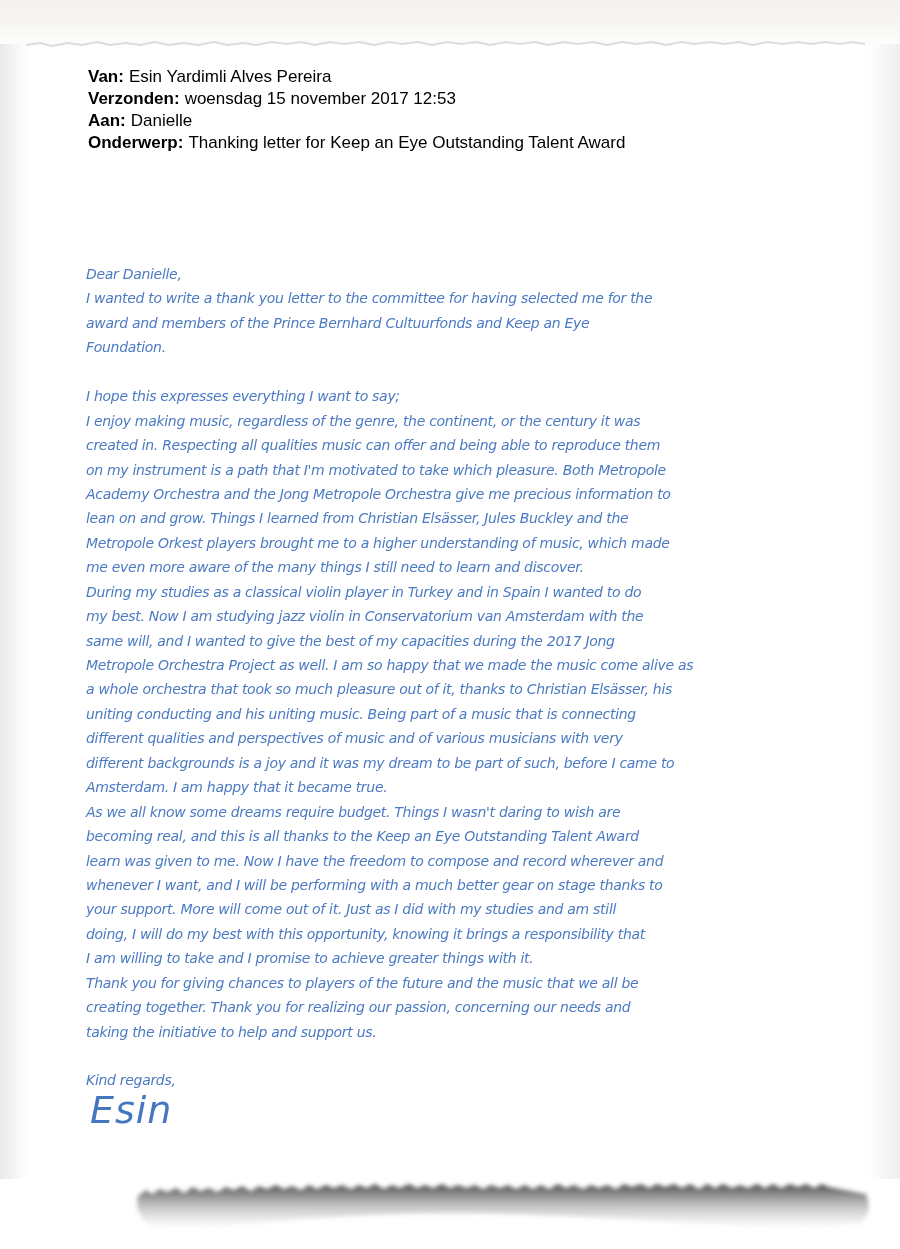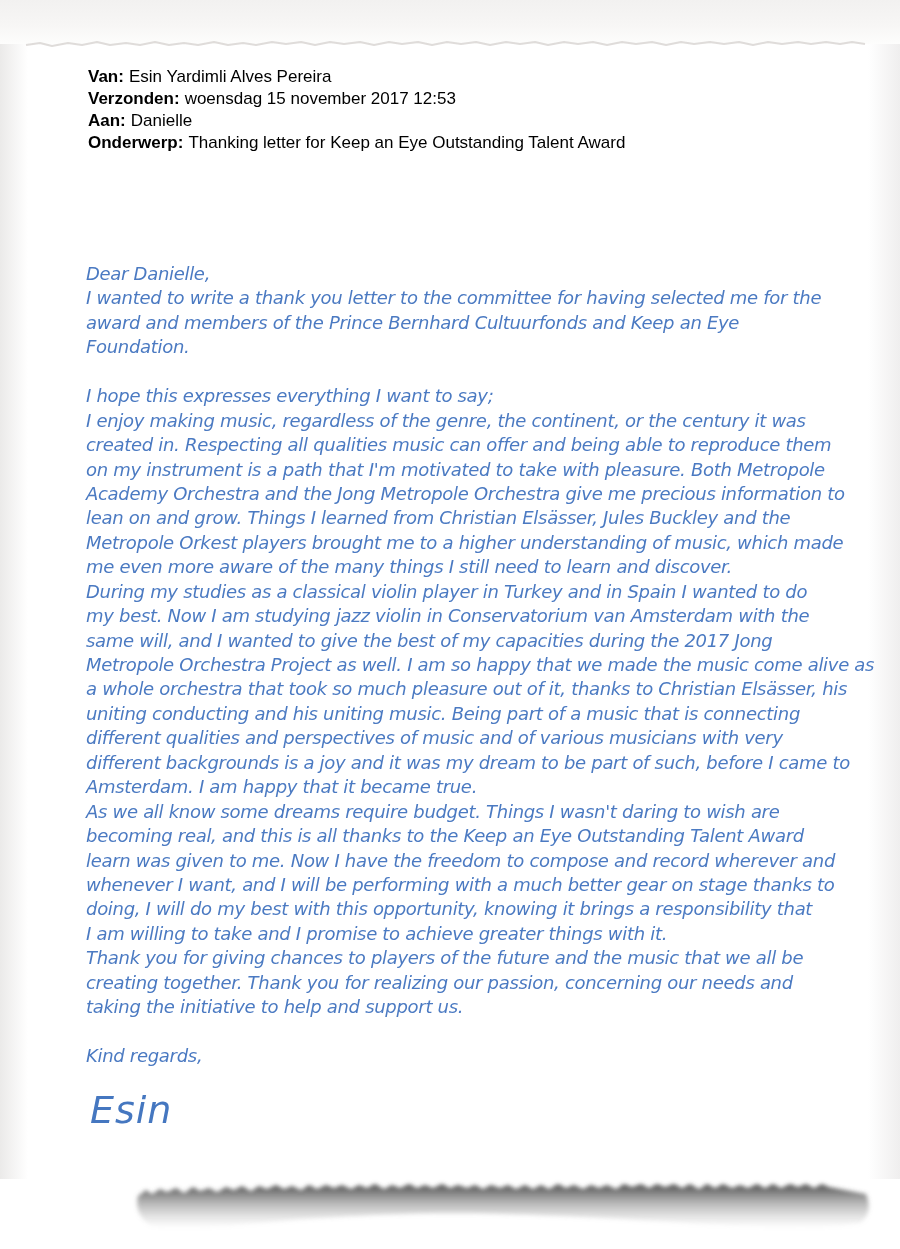--- a/index.html
+++ b/index.html
@@ -26,21 +26,21 @@
   .email-header{
     position:absolute;left:88px;top:66px;color:#000000;
     font-size:17px;line-height:22px;
   }
   .hrow{white-space:nowrap;}
   .hlabel{font-weight:bold;margin-right:5px;}
   
   .letter{
     position:absolute;left:86px;top:262px;width:790px;
     font-family:"DejaVu Sans",sans-serif;font-style:italic;
-    font-size:18px;line-height:24.45px;letter-spacing:-0.3px;
+    font-size:14px;line-height:24.45px;letter-spacing:-0.3px;
     color:#4b7ac2;
   }
   .letter-line{height:24.45px;white-space:pre;}
   .closing-sig{
     position:absolute;left:90px;top:1088px;
     font-family:"DejaVu Sans",sans-serif;font-style:italic;
     font-size:38px;color:#4577c0;letter-spacing:1px;
   }
   
   .bottom-tear{position:absolute;top:1176px;left:0;width:900px;height:73px;}
@@ -75,38 +75,39 @@
 
   <div class="letter">
       <div class="letter-line">Dear Danielle,</div>
       <div class="letter-line">I wanted to write a thank you letter to the committee for having selected me for the</div>
       <div class="letter-line">award and members of the Prince Bernhard Cultuurfonds and Keep an Eye</div>
       <div class="letter-line">Foundation.</div>
       <div class="letter-line">&nbsp;</div>
       <div class="letter-line">I hope this expresses everything I want to say;</div>
       <div class="letter-line">I enjoy making music, regardless of the genre, the continent, or the century it was</div>
       <div class="letter-line">created in. Respecting all qualities music can offer and being able to reproduce them</div>
-      <div class="letter-line">on my instrument is a path that I'm motivated to take with pleasure. Both Metropole</div>
+      <div class="letter-line">on my instrument is a path that I'm motivated to take which pleasure. Both Metropole</div>
       <div class="letter-line">Academy Orchestra and the Jong Metropole Orchestra give me precious information to</div>
       <div class="letter-line">lean on and grow. Things I learned from Christian Elsässer, Jules Buckley and the</div>
       <div class="letter-line">Metropole Orkest players brought me to a higher understanding of music, which made</div>
       <div class="letter-line">me even more aware of the many things I still need to learn and discover.</div>
       <div class="letter-line">During my studies as a classical violin player in Turkey and in Spain I wanted to do</div>
       <div class="letter-line">my best. Now I am studying jazz violin in Conservatorium van Amsterdam with the</div>
       <div class="letter-line">same will, and I wanted to give the best of my capacities during the 2017 Jong</div>
       <div class="letter-line">Metropole Orchestra Project as well. I am so happy that we made the music come alive as</div>
       <div class="letter-line">a whole orchestra that took so much pleasure out of it, thanks to Christian Elsässer, his</div>
       <div class="letter-line">uniting conducting and his uniting music. Being part of a music that is connecting</div>
       <div class="letter-line">different qualities and perspectives of music and of various musicians with very</div>
       <div class="letter-line">different backgrounds is a joy and it was my dream to be part of such, before I came to</div>
       <div class="letter-line">Amsterdam. I am happy that it became true.</div>
       <div class="letter-line">As we all know some dreams require budget. Things I wasn't daring to wish are</div>
       <div class="letter-line">becoming real, and this is all thanks to the Keep an Eye Outstanding Talent Award</div>
       <div class="letter-line">learn was given to me. Now I have the freedom to compose and record wherever and</div>
       <div class="letter-line">whenever I want, and I will be performing with a much better gear on stage thanks to</div>
+      <div class="letter-line">your support. More will come out of it. Just as I did with my studies and am still</div>
       <div class="letter-line">doing, I will do my best with this opportunity, knowing it brings a responsibility that</div>
       <div class="letter-line">I am willing to take and I promise to achieve greater things with it.</div>
       <div class="letter-line">Thank you for giving chances to players of the future and the music that we all be</div>
       <div class="letter-line">creating together. Thank you for realizing our passion, concerning our needs and</div>
       <div class="letter-line">taking the initiative to help and support us.</div>
       <div class="letter-line">&nbsp;</div>
       <div class="letter-line">Kind regards,</div>
     </div>
 
   <div class="closing-sig">Esin</div>

